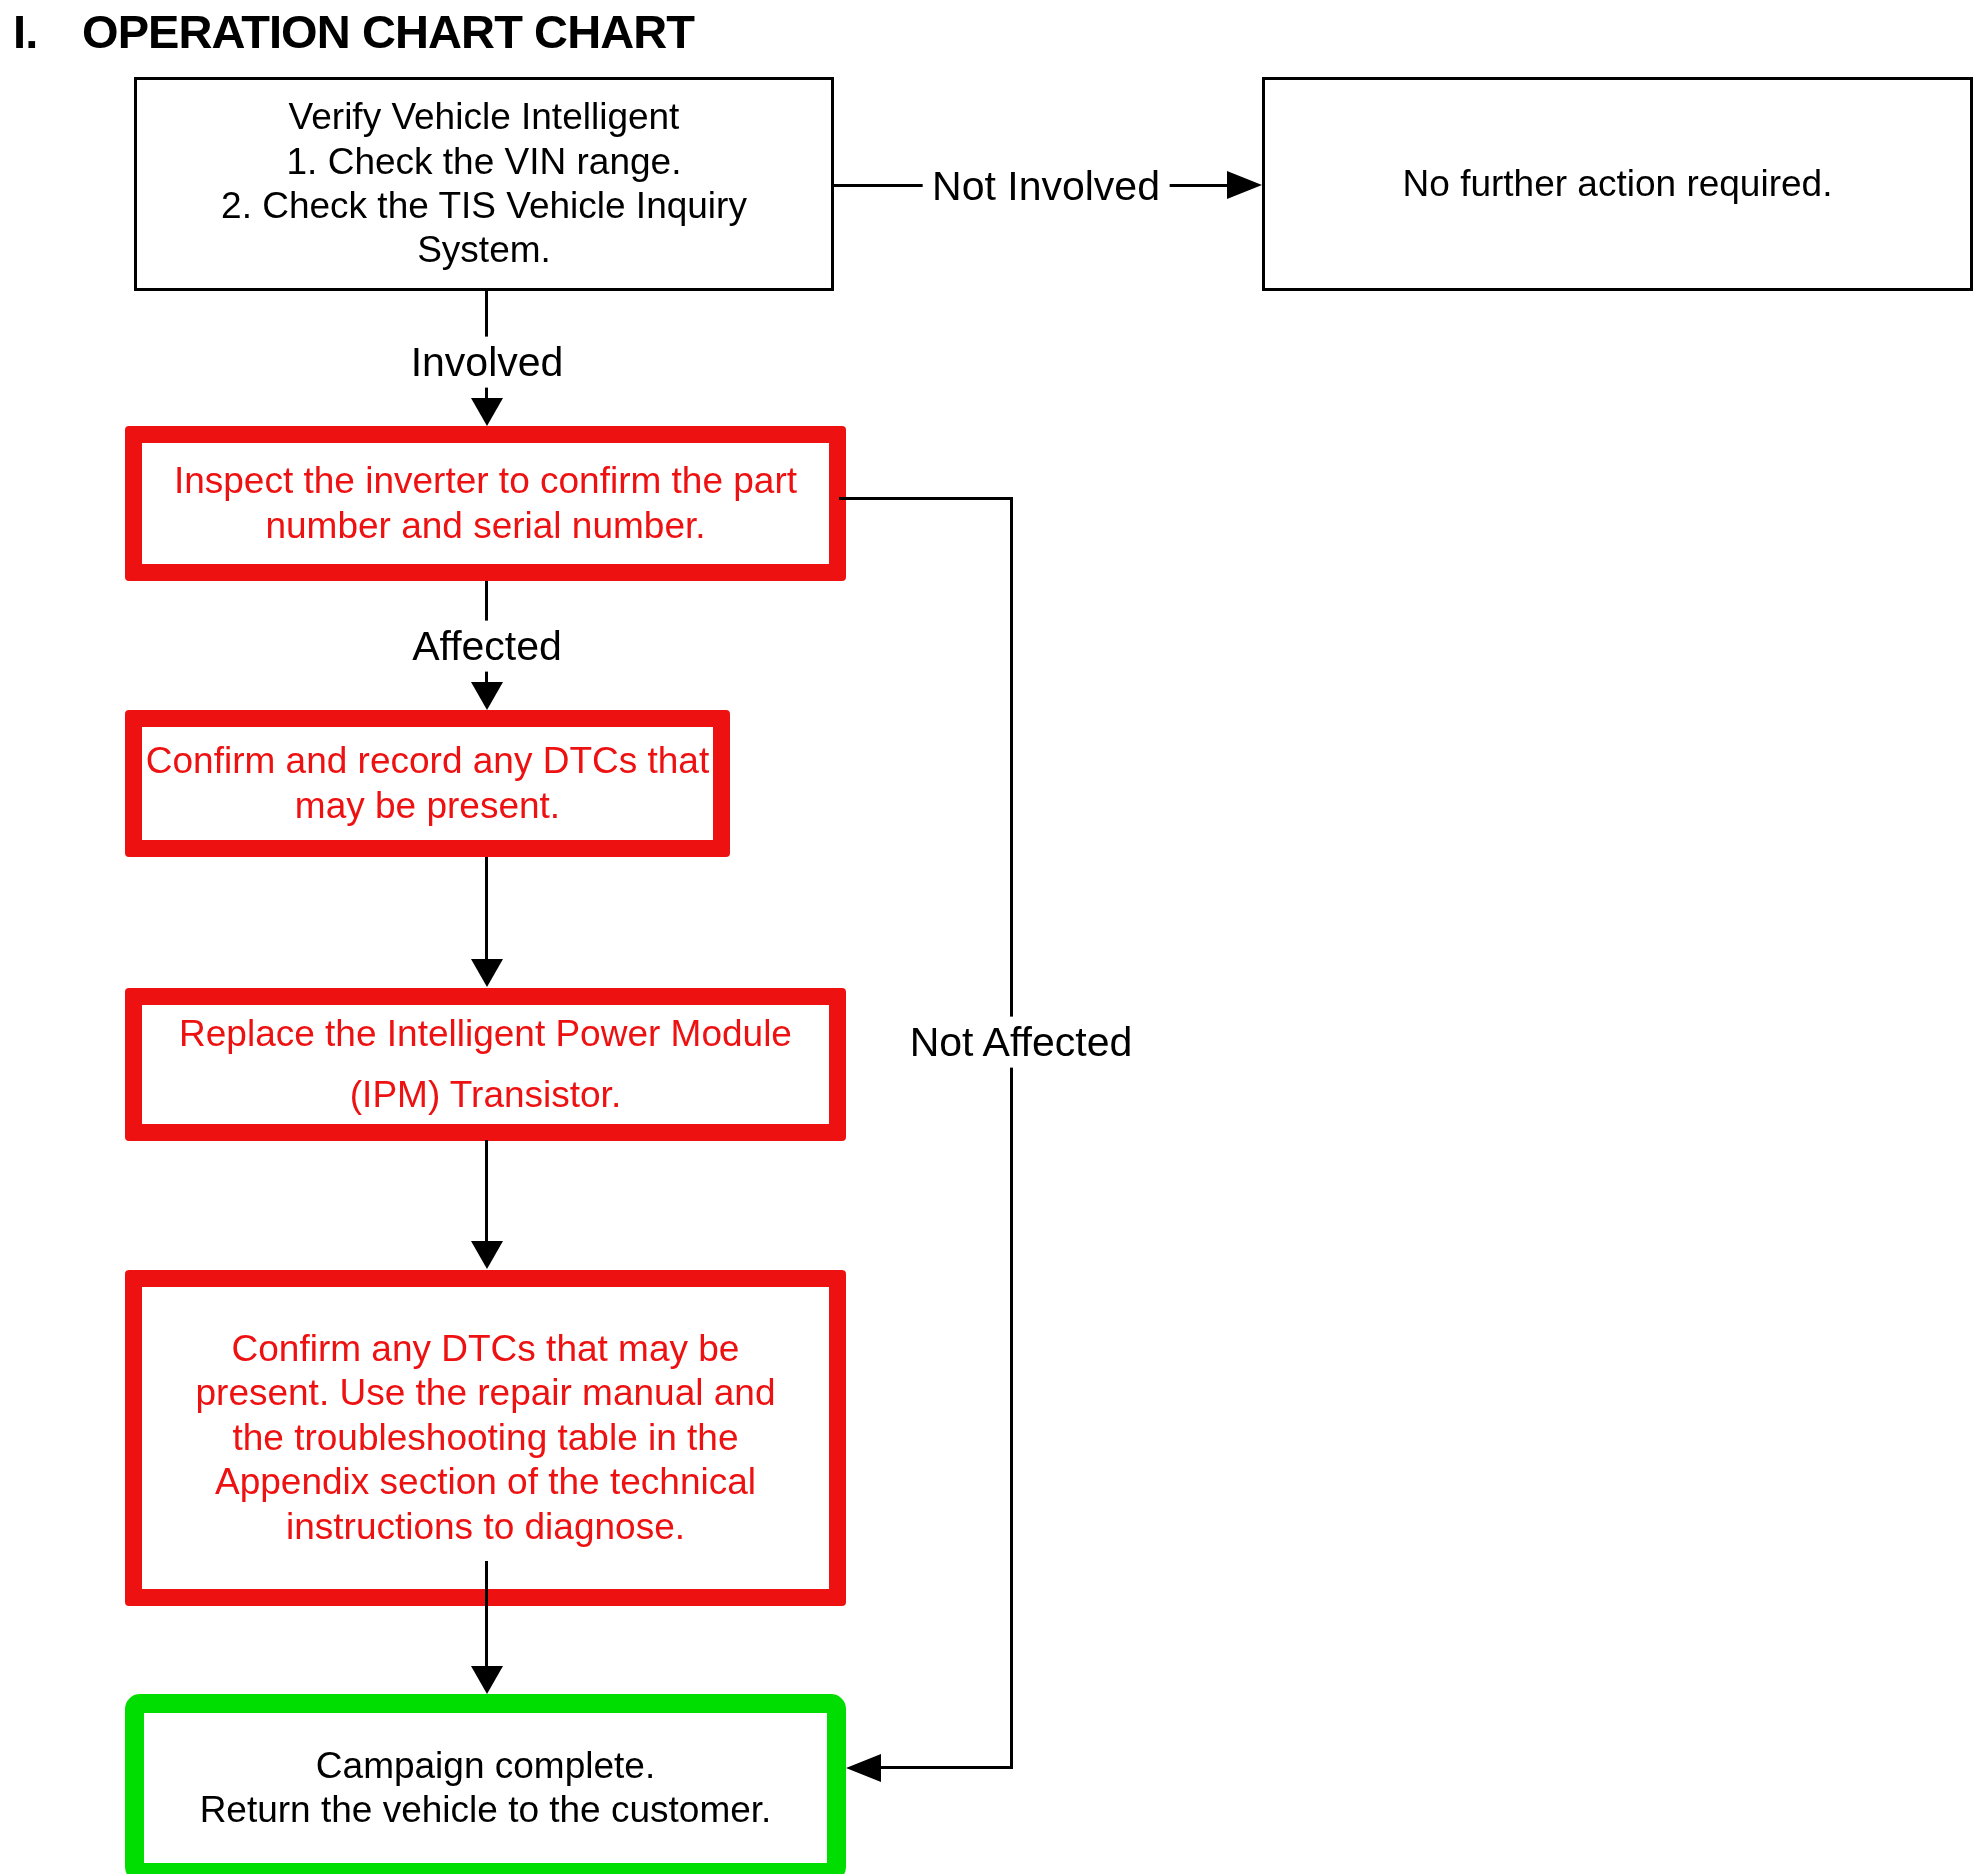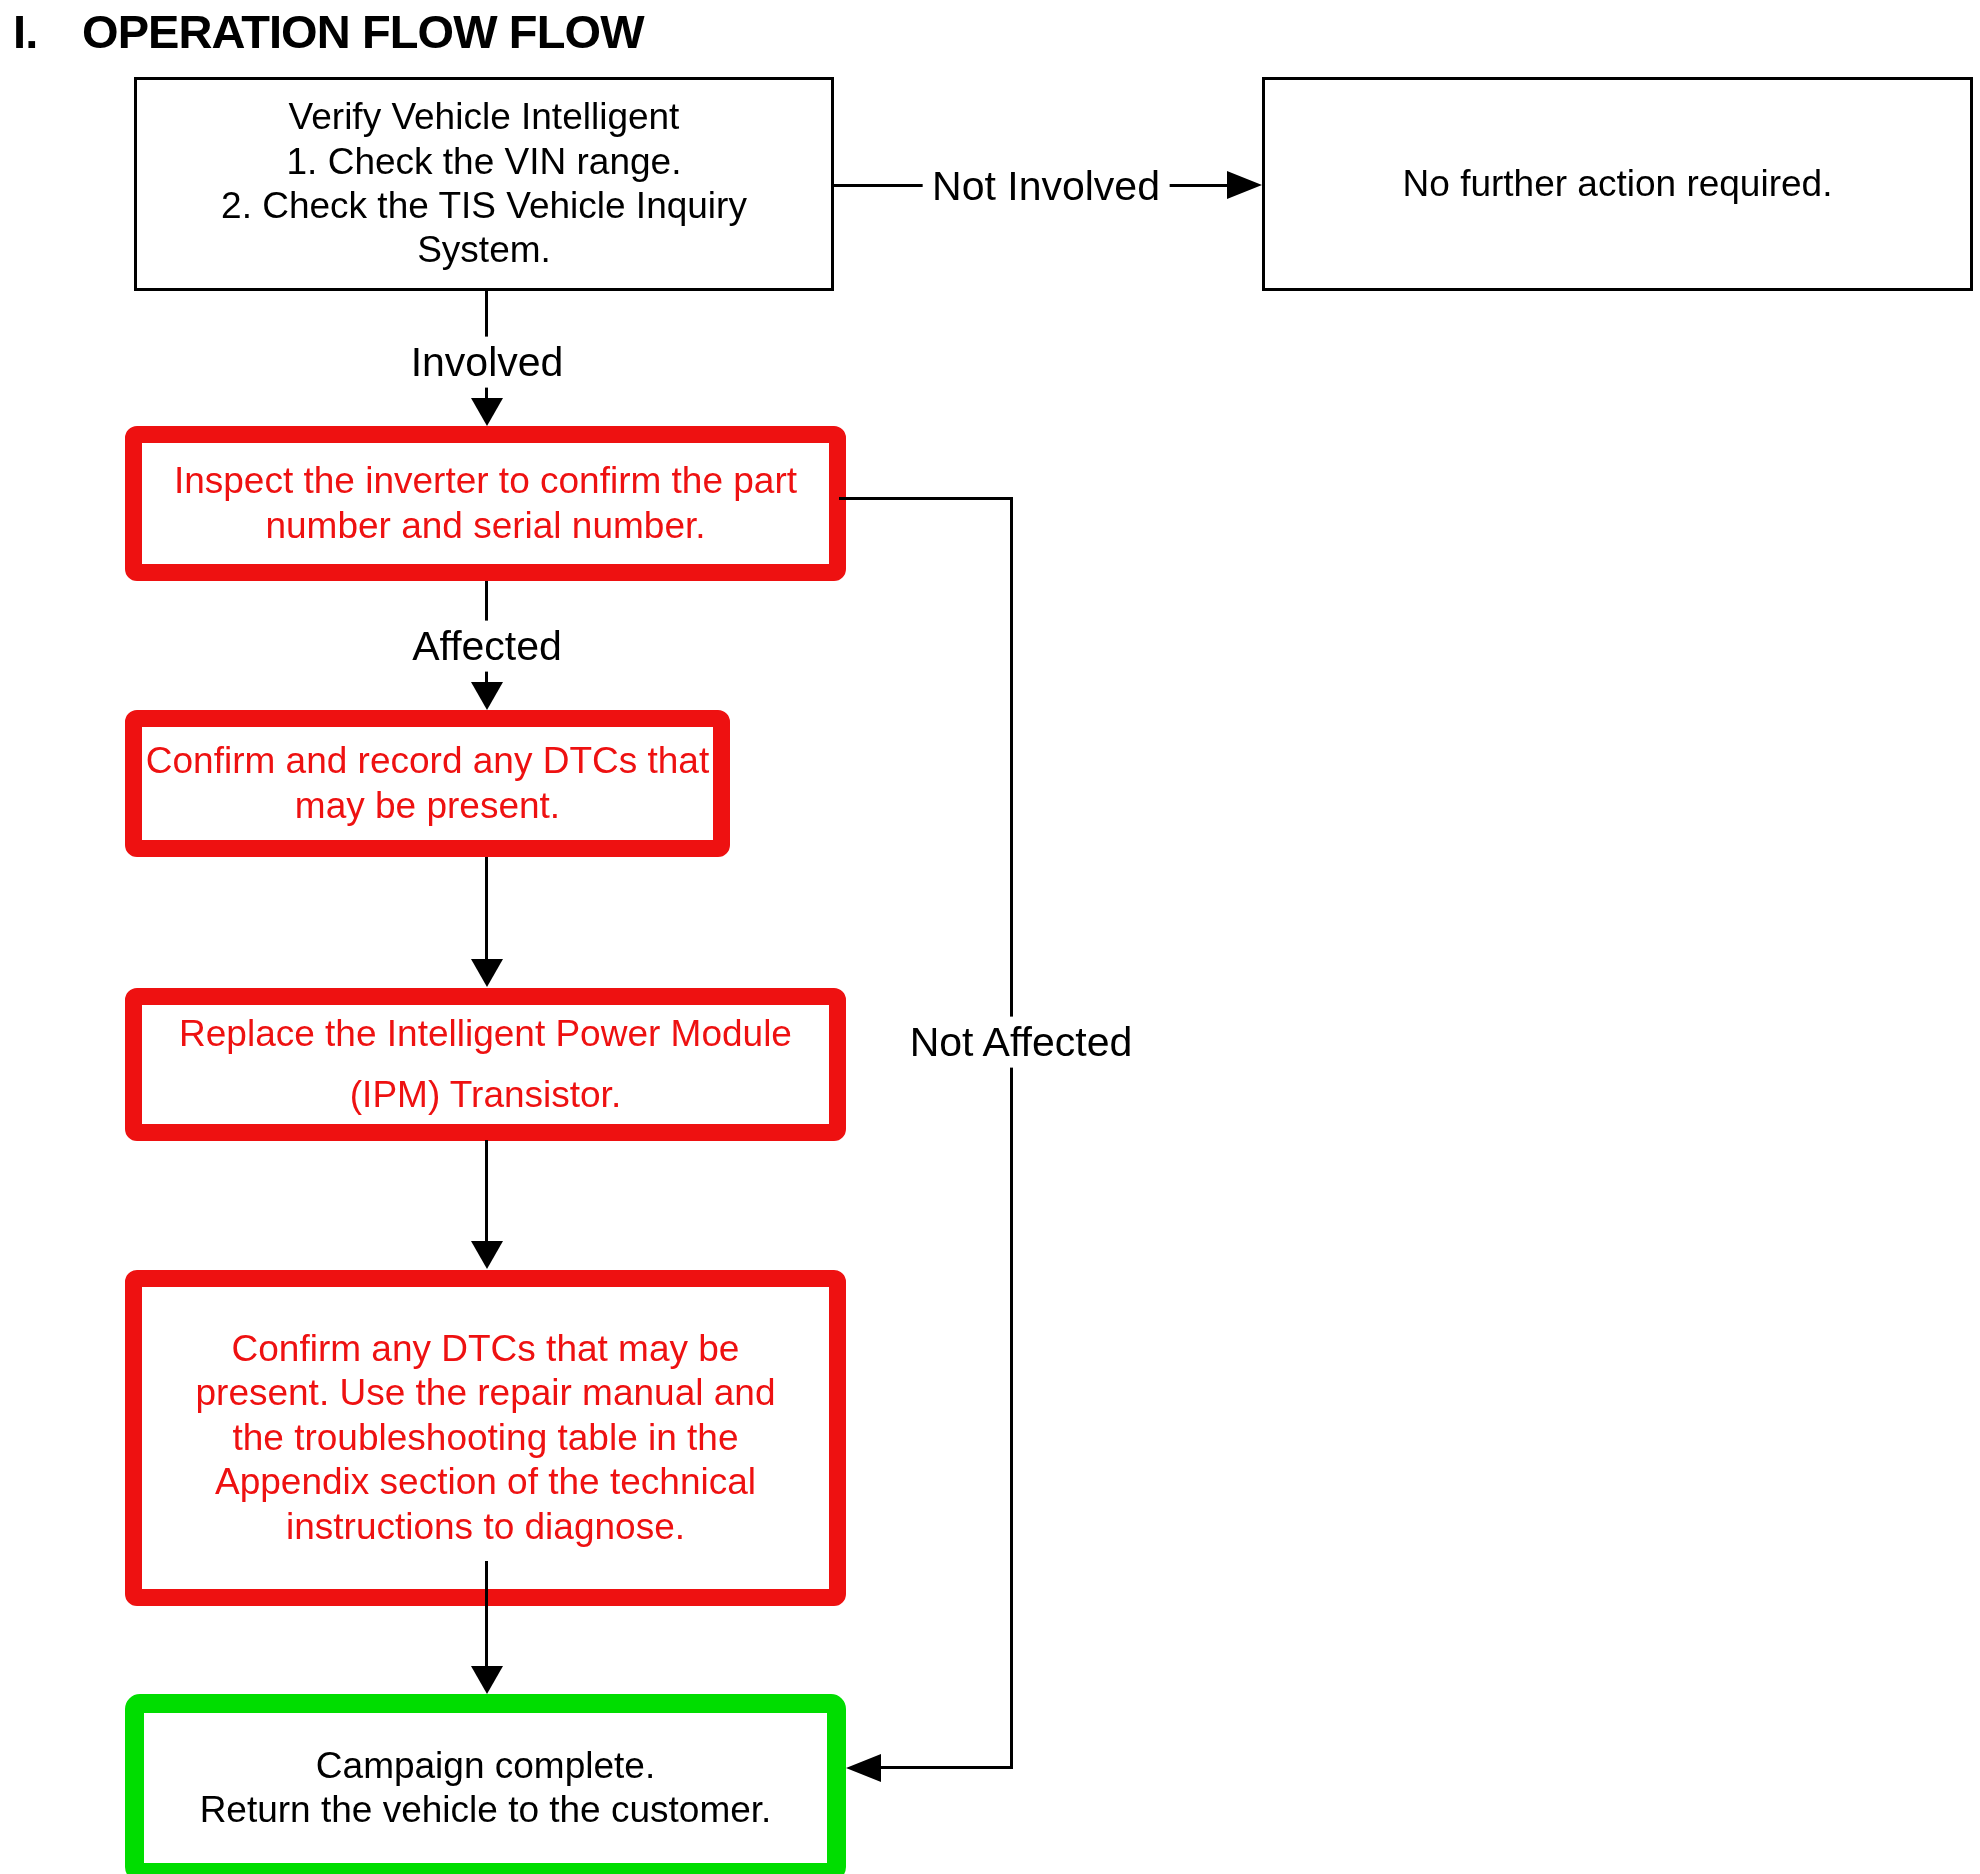--- a/index.html
+++ b/index.html
@@ -28,21 +28,21 @@
   }
   .node{
     position:absolute;box-sizing:border-box;
     display:flex;flex-direction:column;
     align-items:center;justify-content:center;
     text-align:center;background:var(--paper);
     font-size:37px;line-height:1.2;
   }
   .node .line{display:block;white-space:nowrap;}
   .black-box{border:3.7px solid var(--ink);color:var(--ink);}
-  .red-box{border:17px solid var(--red);border-radius:12px;color:var(--red);}
+  .red-box{border:17px solid var(--red);border-radius:4px;color:var(--red);}
   .green-box{border:19px solid var(--green);border-radius:15px;color:var(--ink);}
   .hline{position:absolute;height:2.8px;background:var(--ink);}
   .vline{position:absolute;width:2.8px;background:var(--ink);}
   .flow-label{
     position:absolute;z-index:5;
     transform:translate(-50%,-50%);
     background:var(--paper);
     padding:1.9px 9.4px;
     font-size:41px;color:var(--ink);white-space:nowrap;
   }
@@ -62,21 +62,21 @@
     border-bottom:14px solid transparent;
     border-right:35px solid var(--ink);
   }
 </style>
 </head>
 <body>
 
 <div class="canvas">
 
   <span class="heading-numeral">I.</span>
-  <span class="heading-title">OPERATION FLOW FLOW</span>
+  <span class="heading-title">OPERATION CHART CHART</span>
 
   <div class="node black-box" style="left:134px;top:77px;width:700px;height:214px;">
     <span class="line">Verify Vehicle Intelligent</span>
     <span class="line">1. Check the VIN range.</span>
     <span class="line">2. Check the TIS Vehicle Inquiry</span>
     <span class="line">System.</span>
   </div>
 
   <div class="node black-box" style="left:1262px;top:77px;width:711px;height:214px;">
     <span class="line">No further action required.</span>

